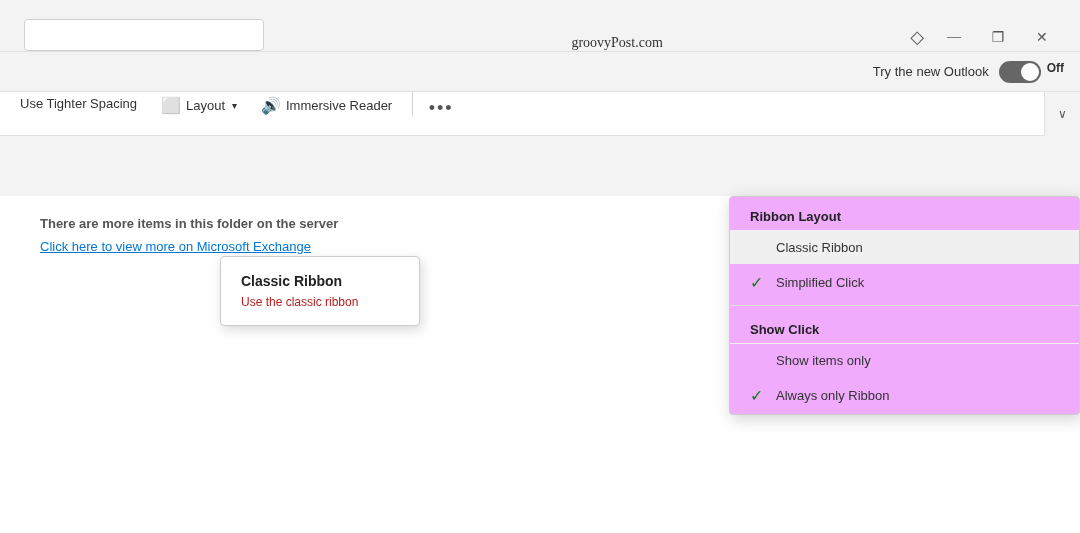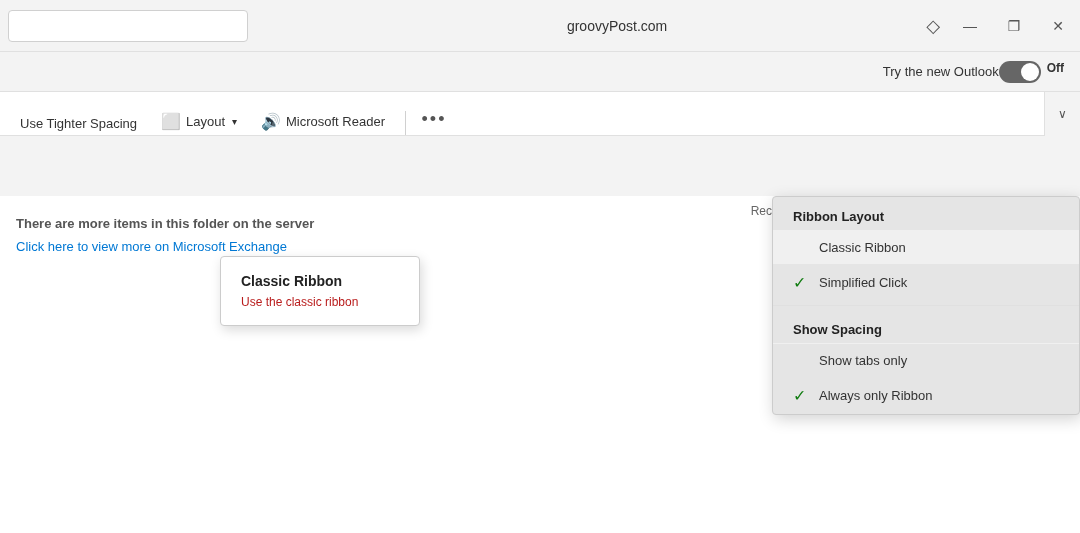--- a/index.html
+++ b/index.html
@@ -8,26 +8,27 @@
       background: #f3f3f3;
       width: 1080px;
       height: 533px;
       overflow: hidden;
       position: relative;
     }
 
     
     .title-bar {
       display: flex;
-      align-items: center;
+      align-items: flex-end;
       justify-content: space-between;
       background: #f3f3f3;
       height: 52px;
-      padding: 0 8px;
+      padding: 0 24px;
       border-bottom: 1px solid #e0e0e0;
+      font-family: Liberation Serif, serif;
     }
     .title-bar-left {
       width: 300px;
     }
     .search-box {
       width: 240px;
       height: 32px;
       border: 1px solid #d0d0d0;
       border-radius: 4px;
       background: #fff;
@@ -60,20 +61,21 @@
 
     
     .outlook-bar {
       display: flex;
       align-items: center;
       justify-content: flex-end;
       height: 40px;
       padding: 0 16px;
       background: #f3f3f3;
       border-bottom: 1px solid #e0e0e0;
+      gap: 10px;
     }
     .outlook-bar-label {
       font-size: 13px;
       color: #333;
     }
     .toggle-switch {
       display: flex;
       align-items: flex-start;
       gap: 6px;
     }
@@ -96,21 +98,21 @@
     }
     .toggle-text {
       font-size: 12px;
       color: #333;
       font-weight: 600;
     }
 
     
     .toolbar {
       display: flex;
-      align-items: flex-end;
+      align-items: flex-start;
       height: 44px;
       padding: 0 12px;
       background: #fff;
       border-bottom: 1px solid #e0e0e0;
       gap: 8px;
       position: relative;
     }
     .toolbar-btn {
       display: flex;
       align-items: center;
@@ -189,22 +191,22 @@
     .tooltip-desc {
       font-size: 12px;
       color: #b91c1c;
     }
 
     
     .dropdown-menu {
       position: absolute;
       right: 0;
       top: 0;
-      width: 308px;
-      background: #e5e5e5;
+      width: 351px;
+      background: #f0abfc;
       border: 1px solid #ccc;
       border-radius: 4px;
       box-shadow: 2px 4px 16px rgba(0,0,0,0.18);
       z-index: 200;
     }
     .dropdown-section-header {
       padding: 12px 20px 6px;
       font-size: 13px;
       font-weight: 700;
       color: #222;
@@ -231,30 +233,32 @@
     }
     .dropdown-section-divider {
       height: 1px;
       background: #e0e0e0;
       margin: 4px 0;
     }
 
     
     .email-area {
       padding: 20px 16px;
+      margin-left: 24px;
     }
     .email-notice {
       font-size: 13px;
       font-weight: 700;
       color: #555;
       margin-bottom: 8px;
     }
     .email-link {
       font-size: 13px;
       color: #0078d4;
+      text-decoration: underline;
       cursor: pointer;
     }
 
     
     .receive-hint {
       position: absolute;
       right: 286px;
       top: 8px;
       font-size: 12px;
       color: #666;
@@ -290,21 +294,21 @@
   <div class="toolbar-btn">
     <span>Use Tighter Spacing</span>
   </div>
   <div class="toolbar-btn">
     <span class="toolbar-icon">⬜</span>
     <span>Layout</span>
     <span style="font-size:10px;margin-left:2px;">▾</span>
   </div>
   <div class="toolbar-btn">
     <span class="toolbar-icon">🔊</span>
-    <span>Microsoft Reader</span>
+    <span>Immersive Reader</span>
   </div>
   <div class="toolbar-divider"></div>
   <div class="toolbar-more">•••</div>
   <div class="toolbar-collapse">
     <span>∨</span>
   </div>
 </div>
 
 <div class="content-area">
 
@@ -328,26 +332,26 @@
       <span>Classic Ribbon</span>
     </div>
 
     <div class="dropdown-item">
       <span class="dropdown-check">✓</span>
       <span>Simplified Click</span>
     </div>
 
     <div class="dropdown-section-divider"></div>
 
-    <div class="dropdown-section-header">Show Spacing</div>
+    <div class="dropdown-section-header">Show Click</div>
 
 
     <div class="dropdown-item">
       <span class="dropdown-no-check"></span>
-      <span>Show tabs only</span>
+      <span>Show items only</span>
     </div>
 
     <div class="dropdown-item">
       <span class="dropdown-check">✓</span>
       <span>Always only Ribbon</span>
     </div>
   </div>
 
 </div>
 

